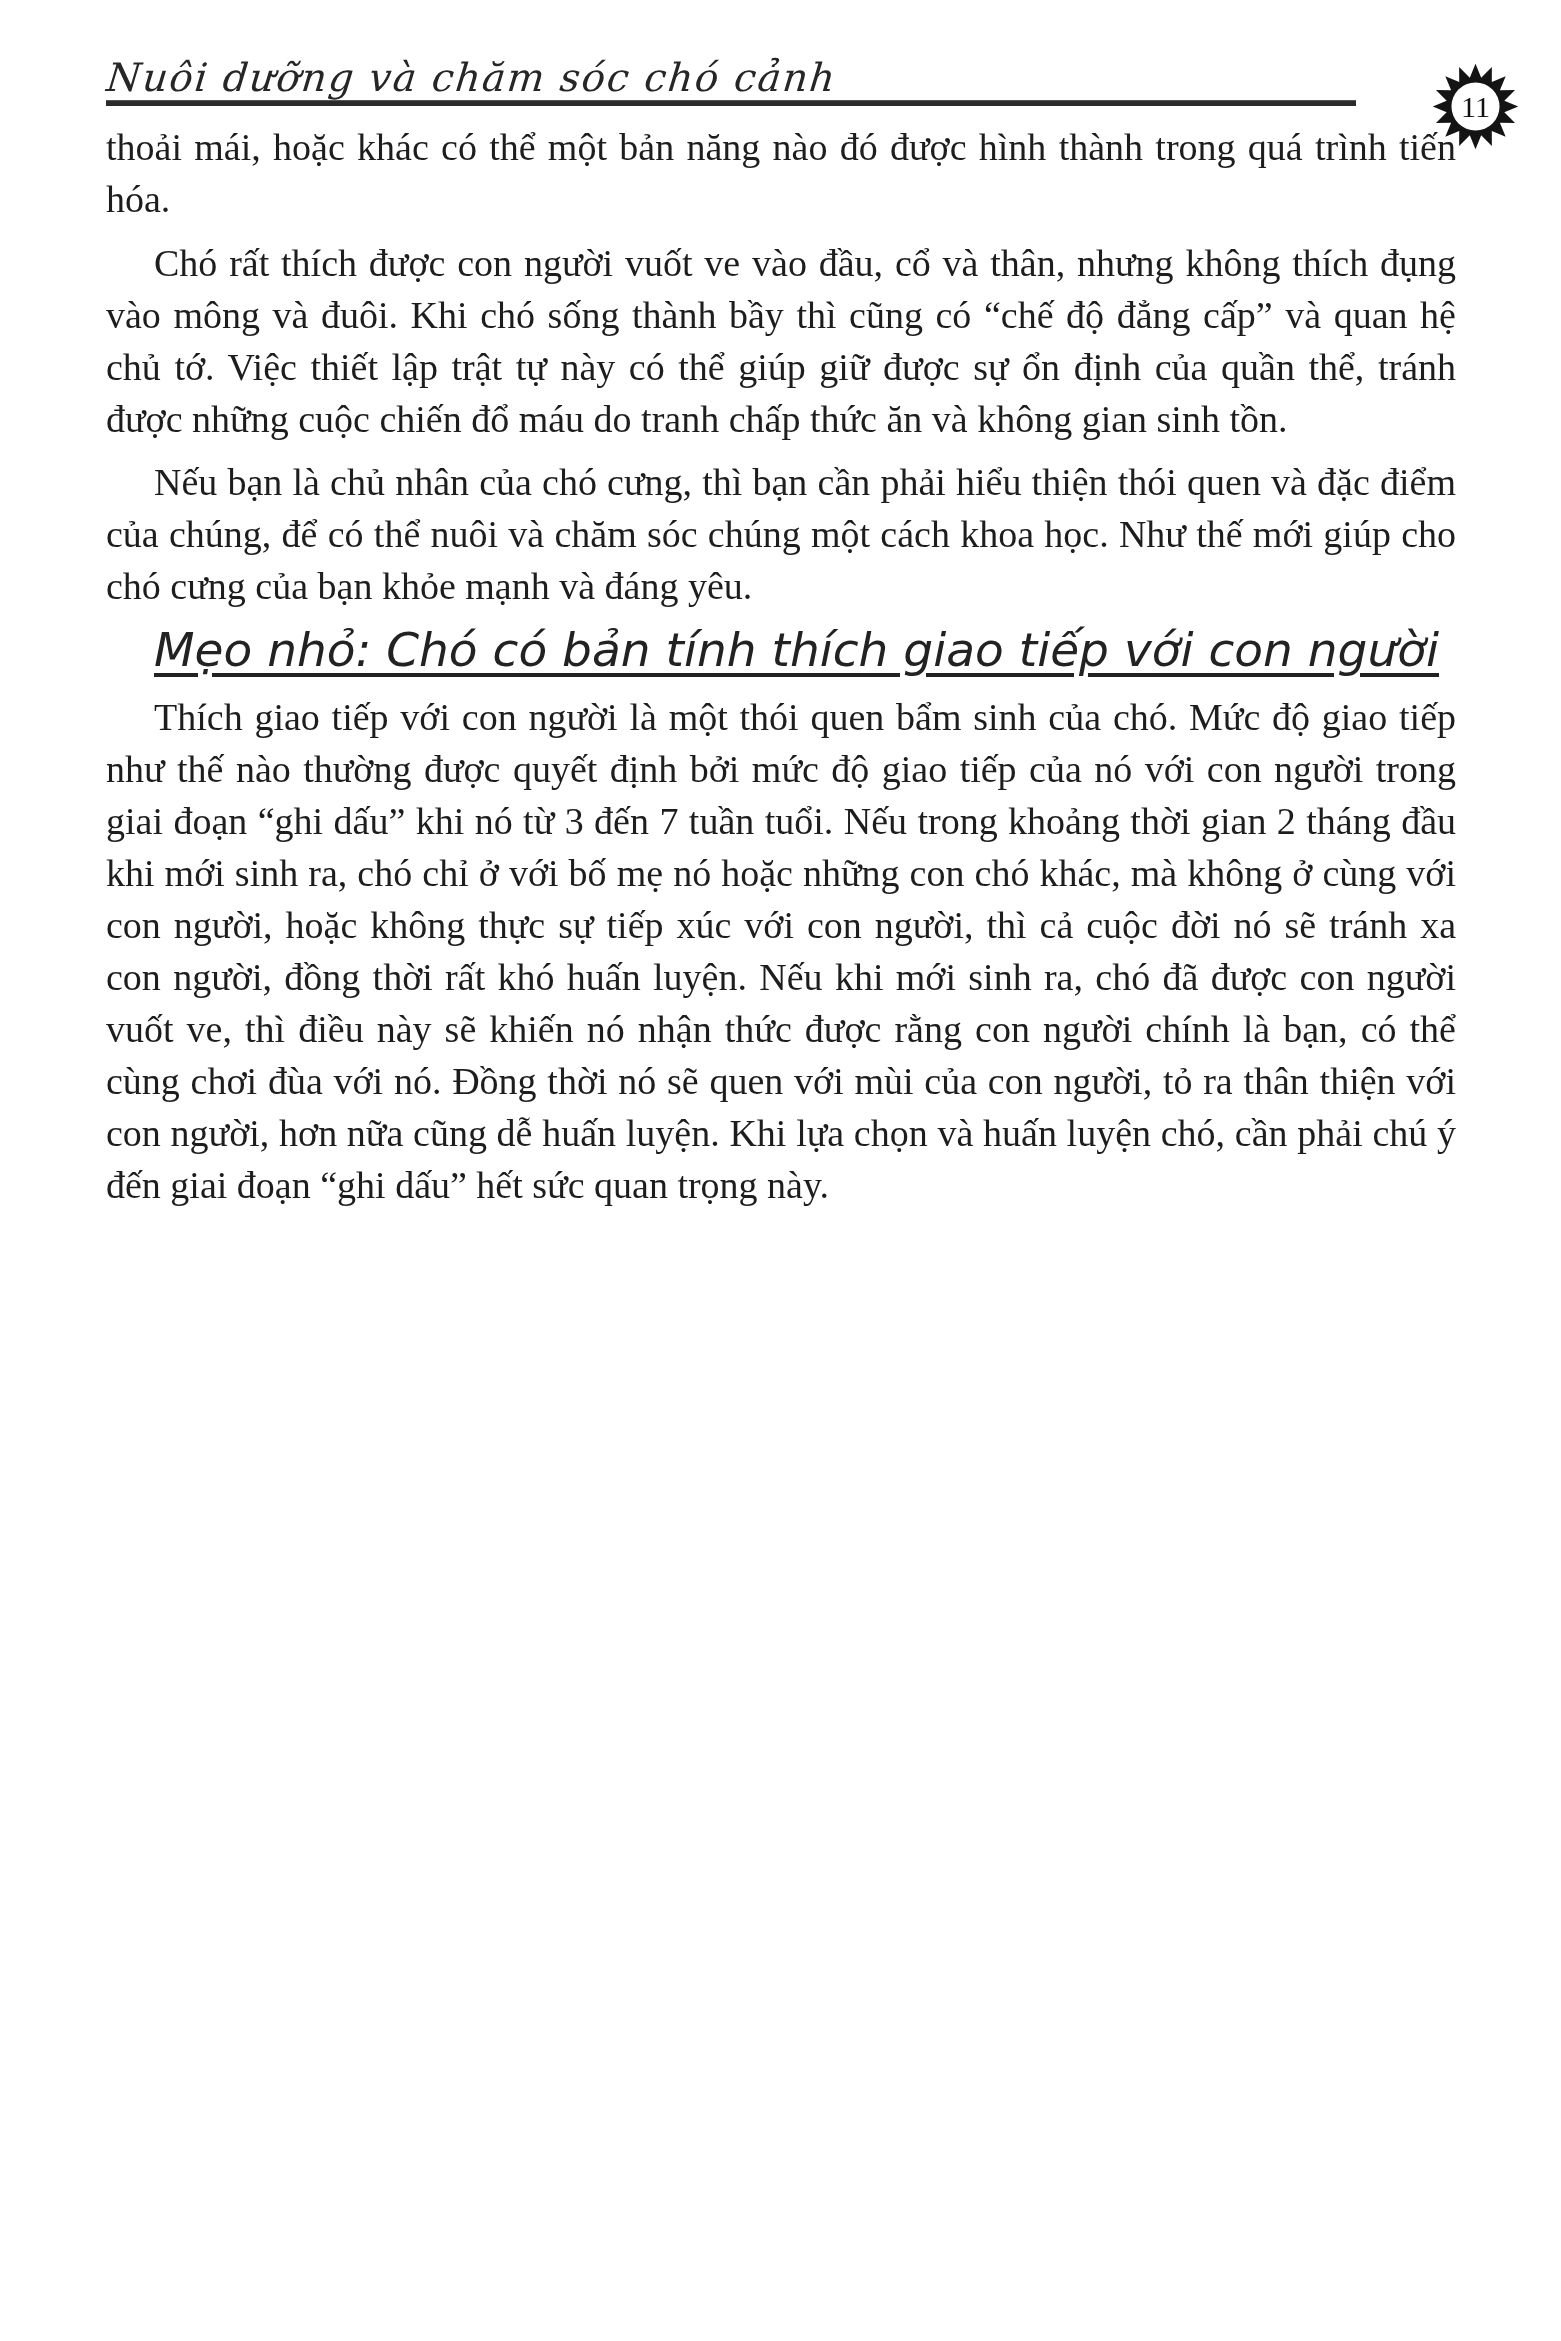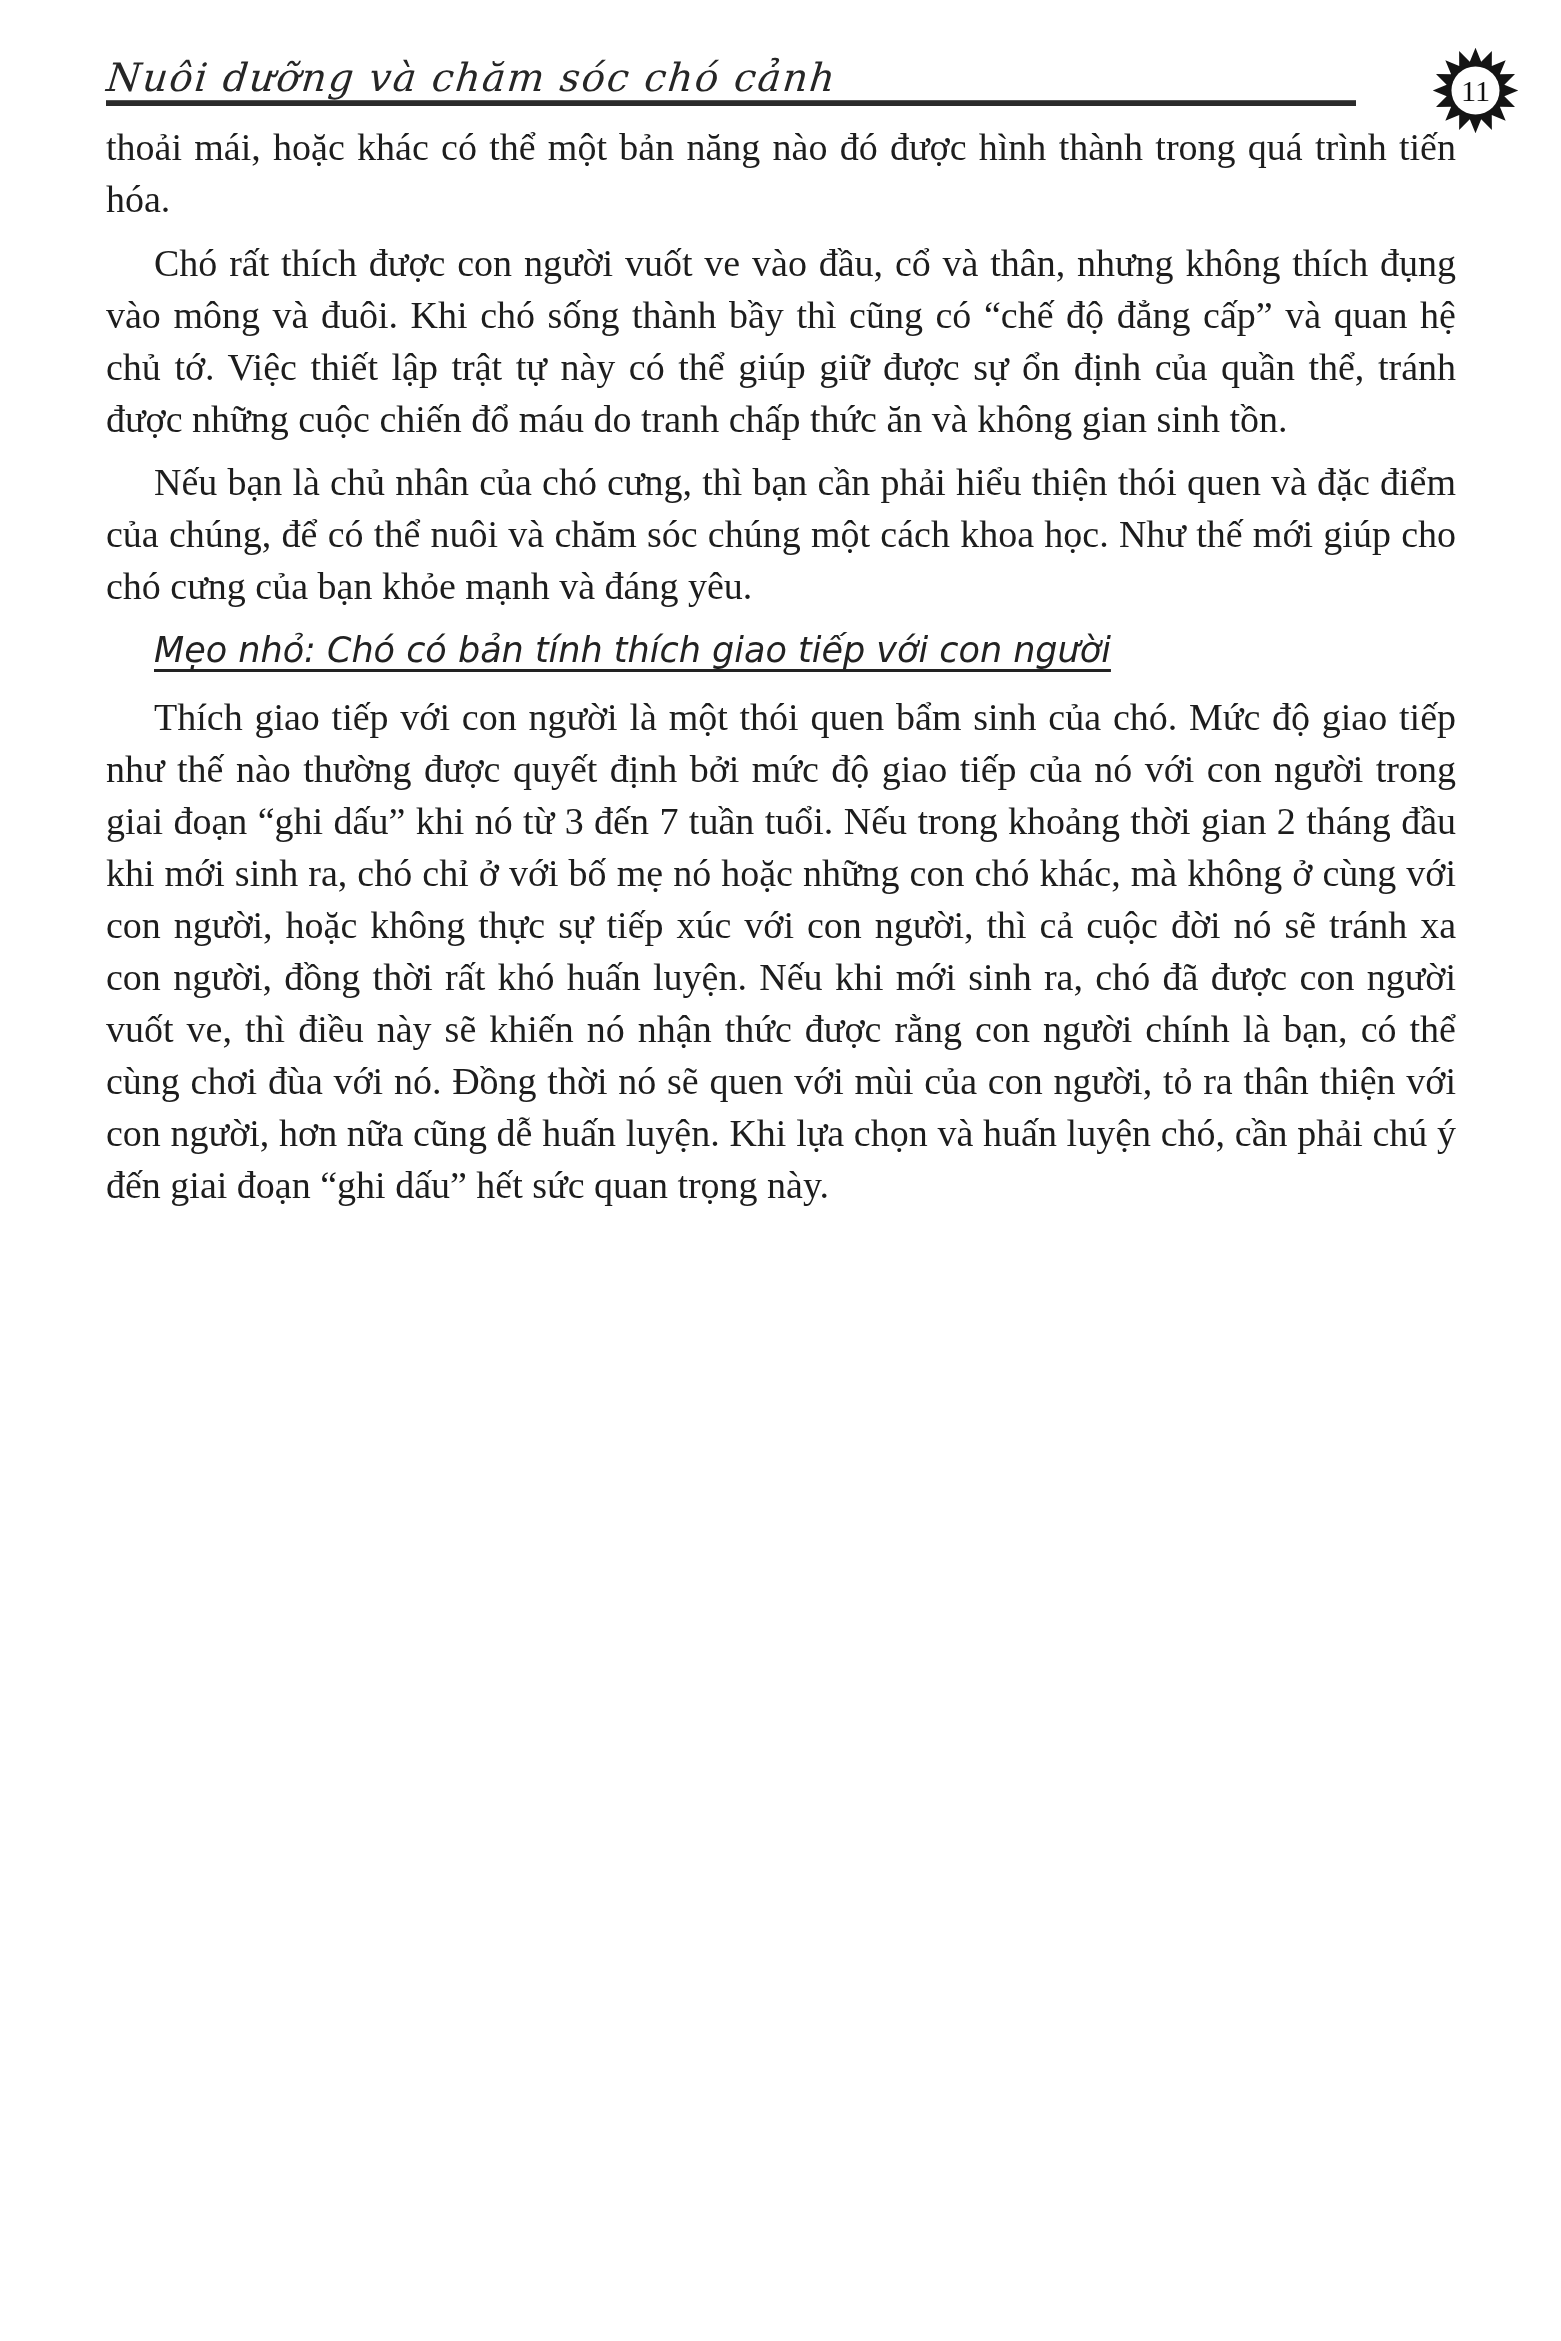--- a/index.html
+++ b/index.html
@@ -35,21 +35,21 @@
     left: 106px;
     top: 100px;
     width: 1250px;
     height: 5px;
     background: #2b2b2b;
     border-top: 0.8px solid #555;
   }
   .page-number-badge {
     position: absolute;
     left: 1431px;
-    top: 46px;
+    top: 62px;
     width: 89px;
     height: 89px;
   }
   .page-number-badge svg { display: block; width: 89px; height: 89px; }
   .star-num {
     font-family: "Liberation Serif", serif;
     font-size: 34px;
     fill: #111111;
   }
 
@@ -65,21 +65,21 @@
     color: #1d1d1d;
   }
   .para {
     margin: 0 0 11.6px 0;
     text-indent: 48px;
   }
   .para.no-indent { text-indent: 0; }
   .tip-heading {
     font-family: "DejaVu Sans", sans-serif;
     font-style: italic;
-    font-size: 35px;
+    font-size: 47px;
     text-decoration: underline;
     text-underline-offset: 6.6px;
     text-align: left;
     margin: 8.3px 0 15px 0;
     color: #222222;
   }
 </style>
 </head>
 <body>
 

